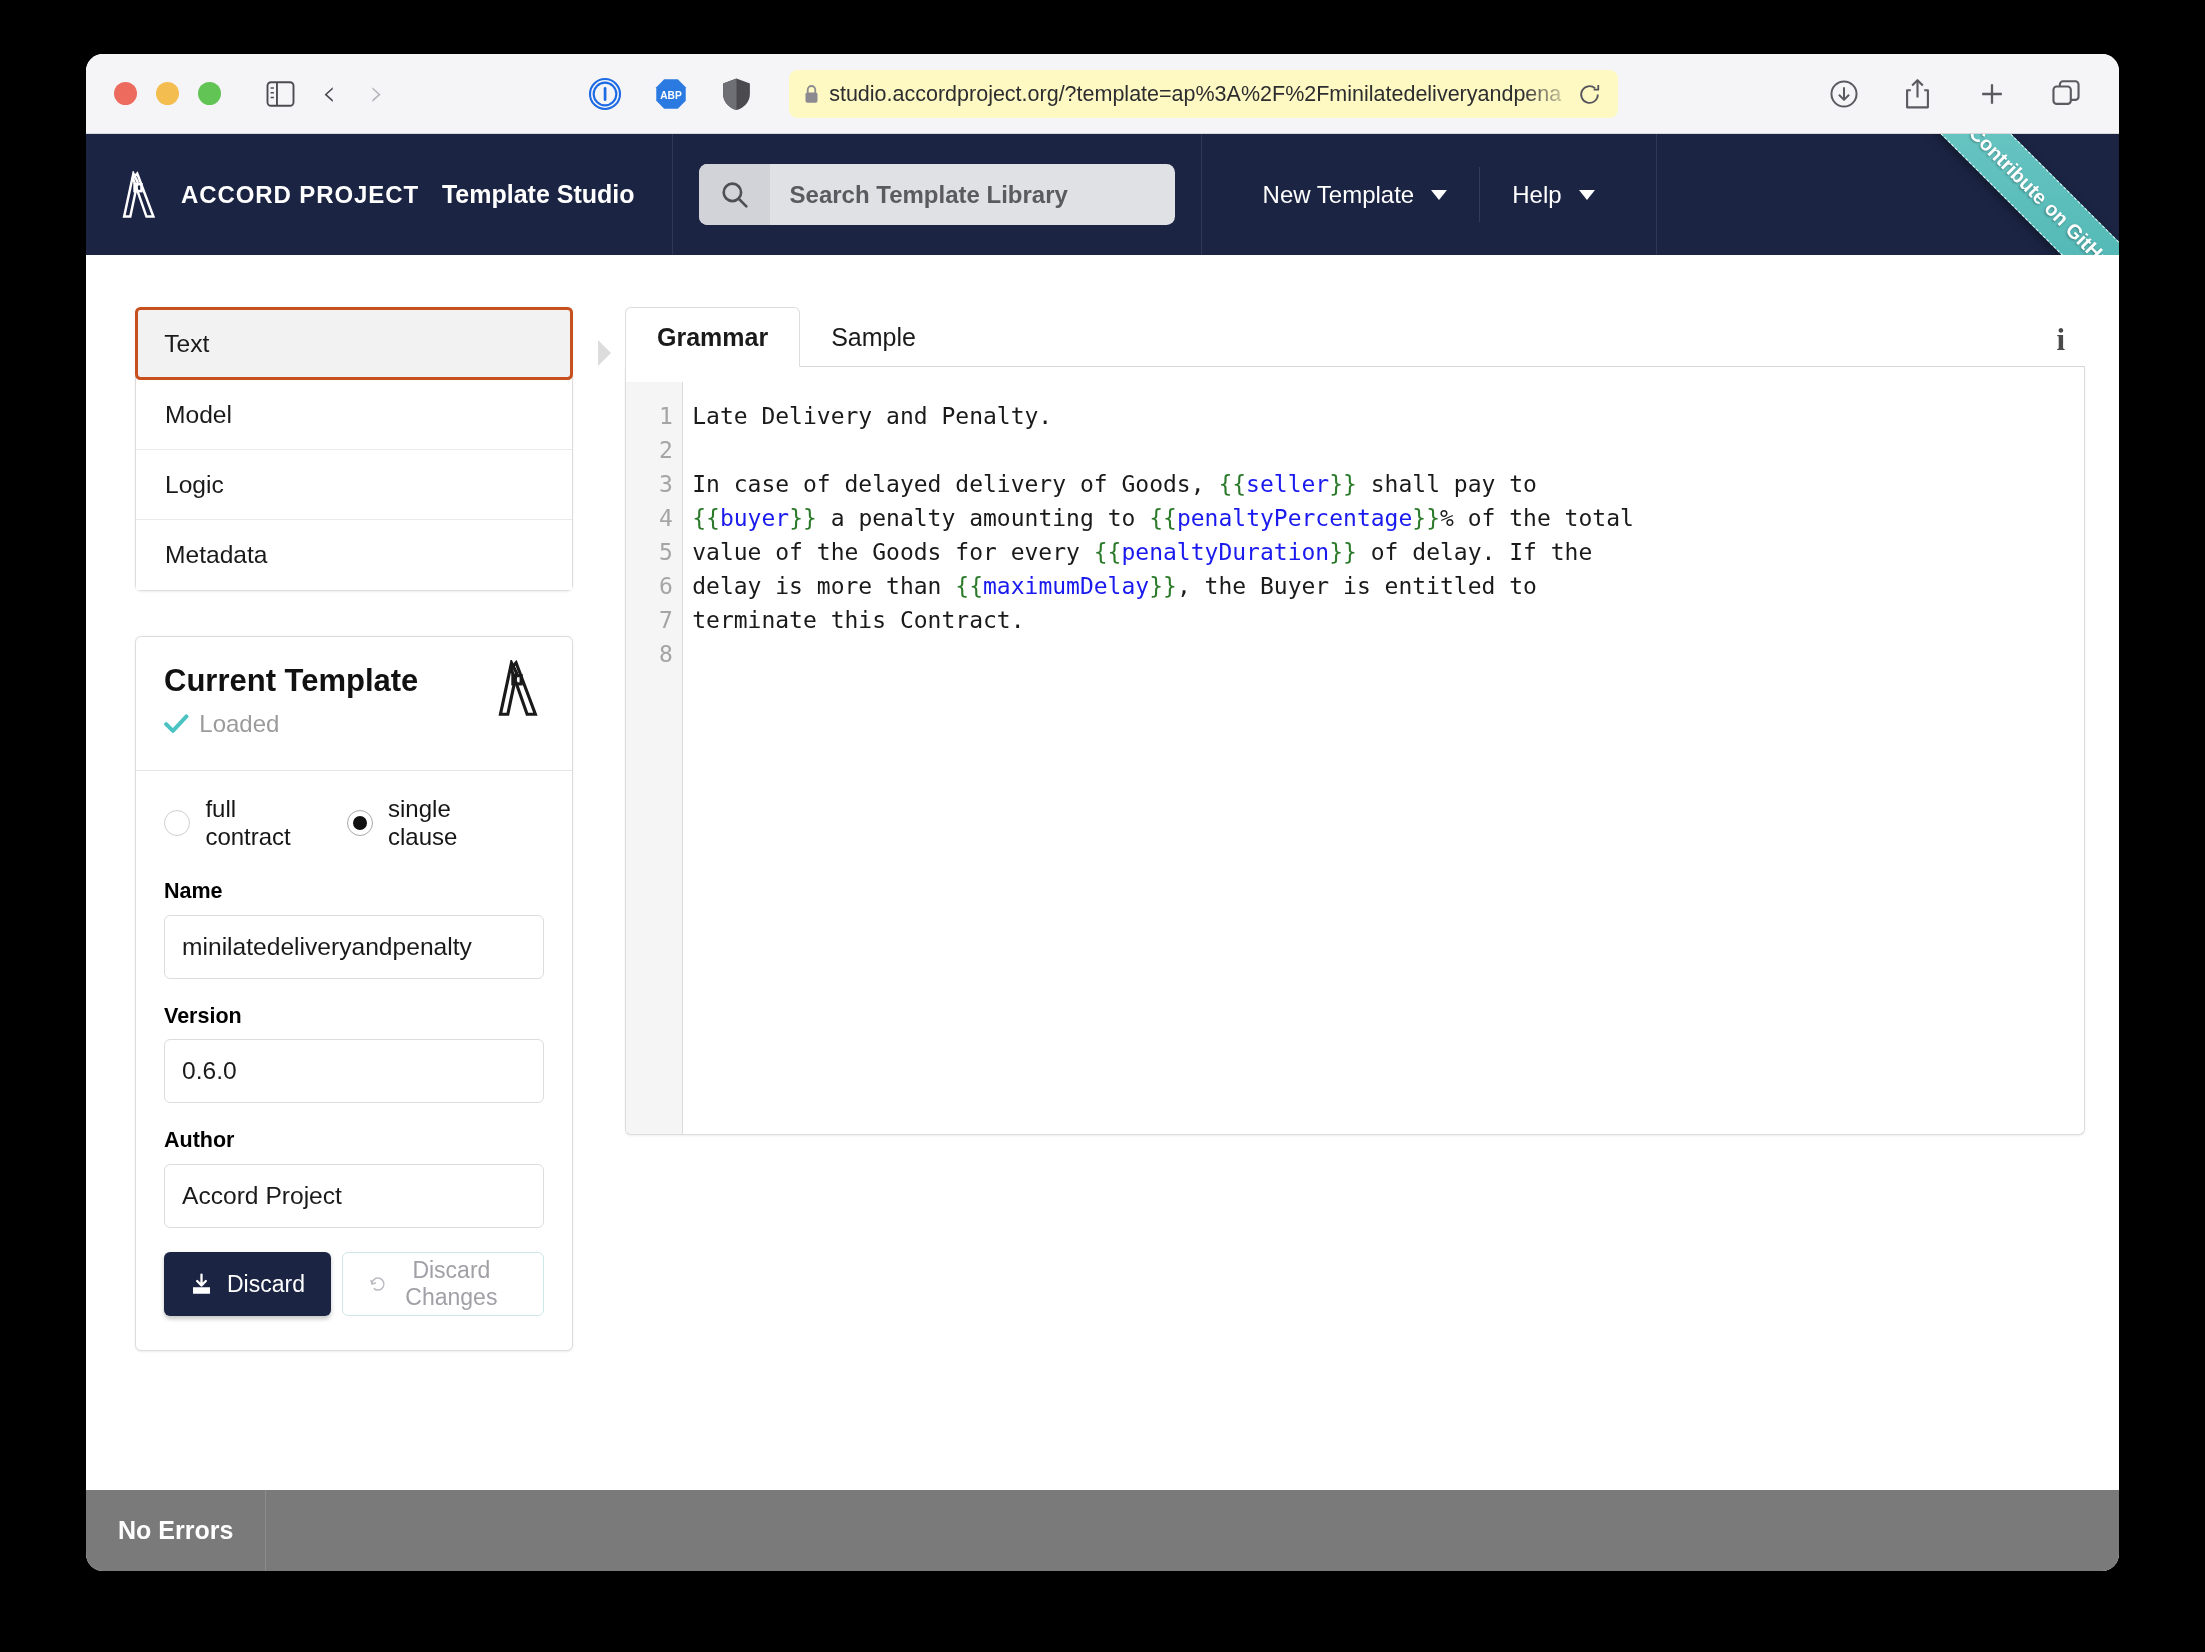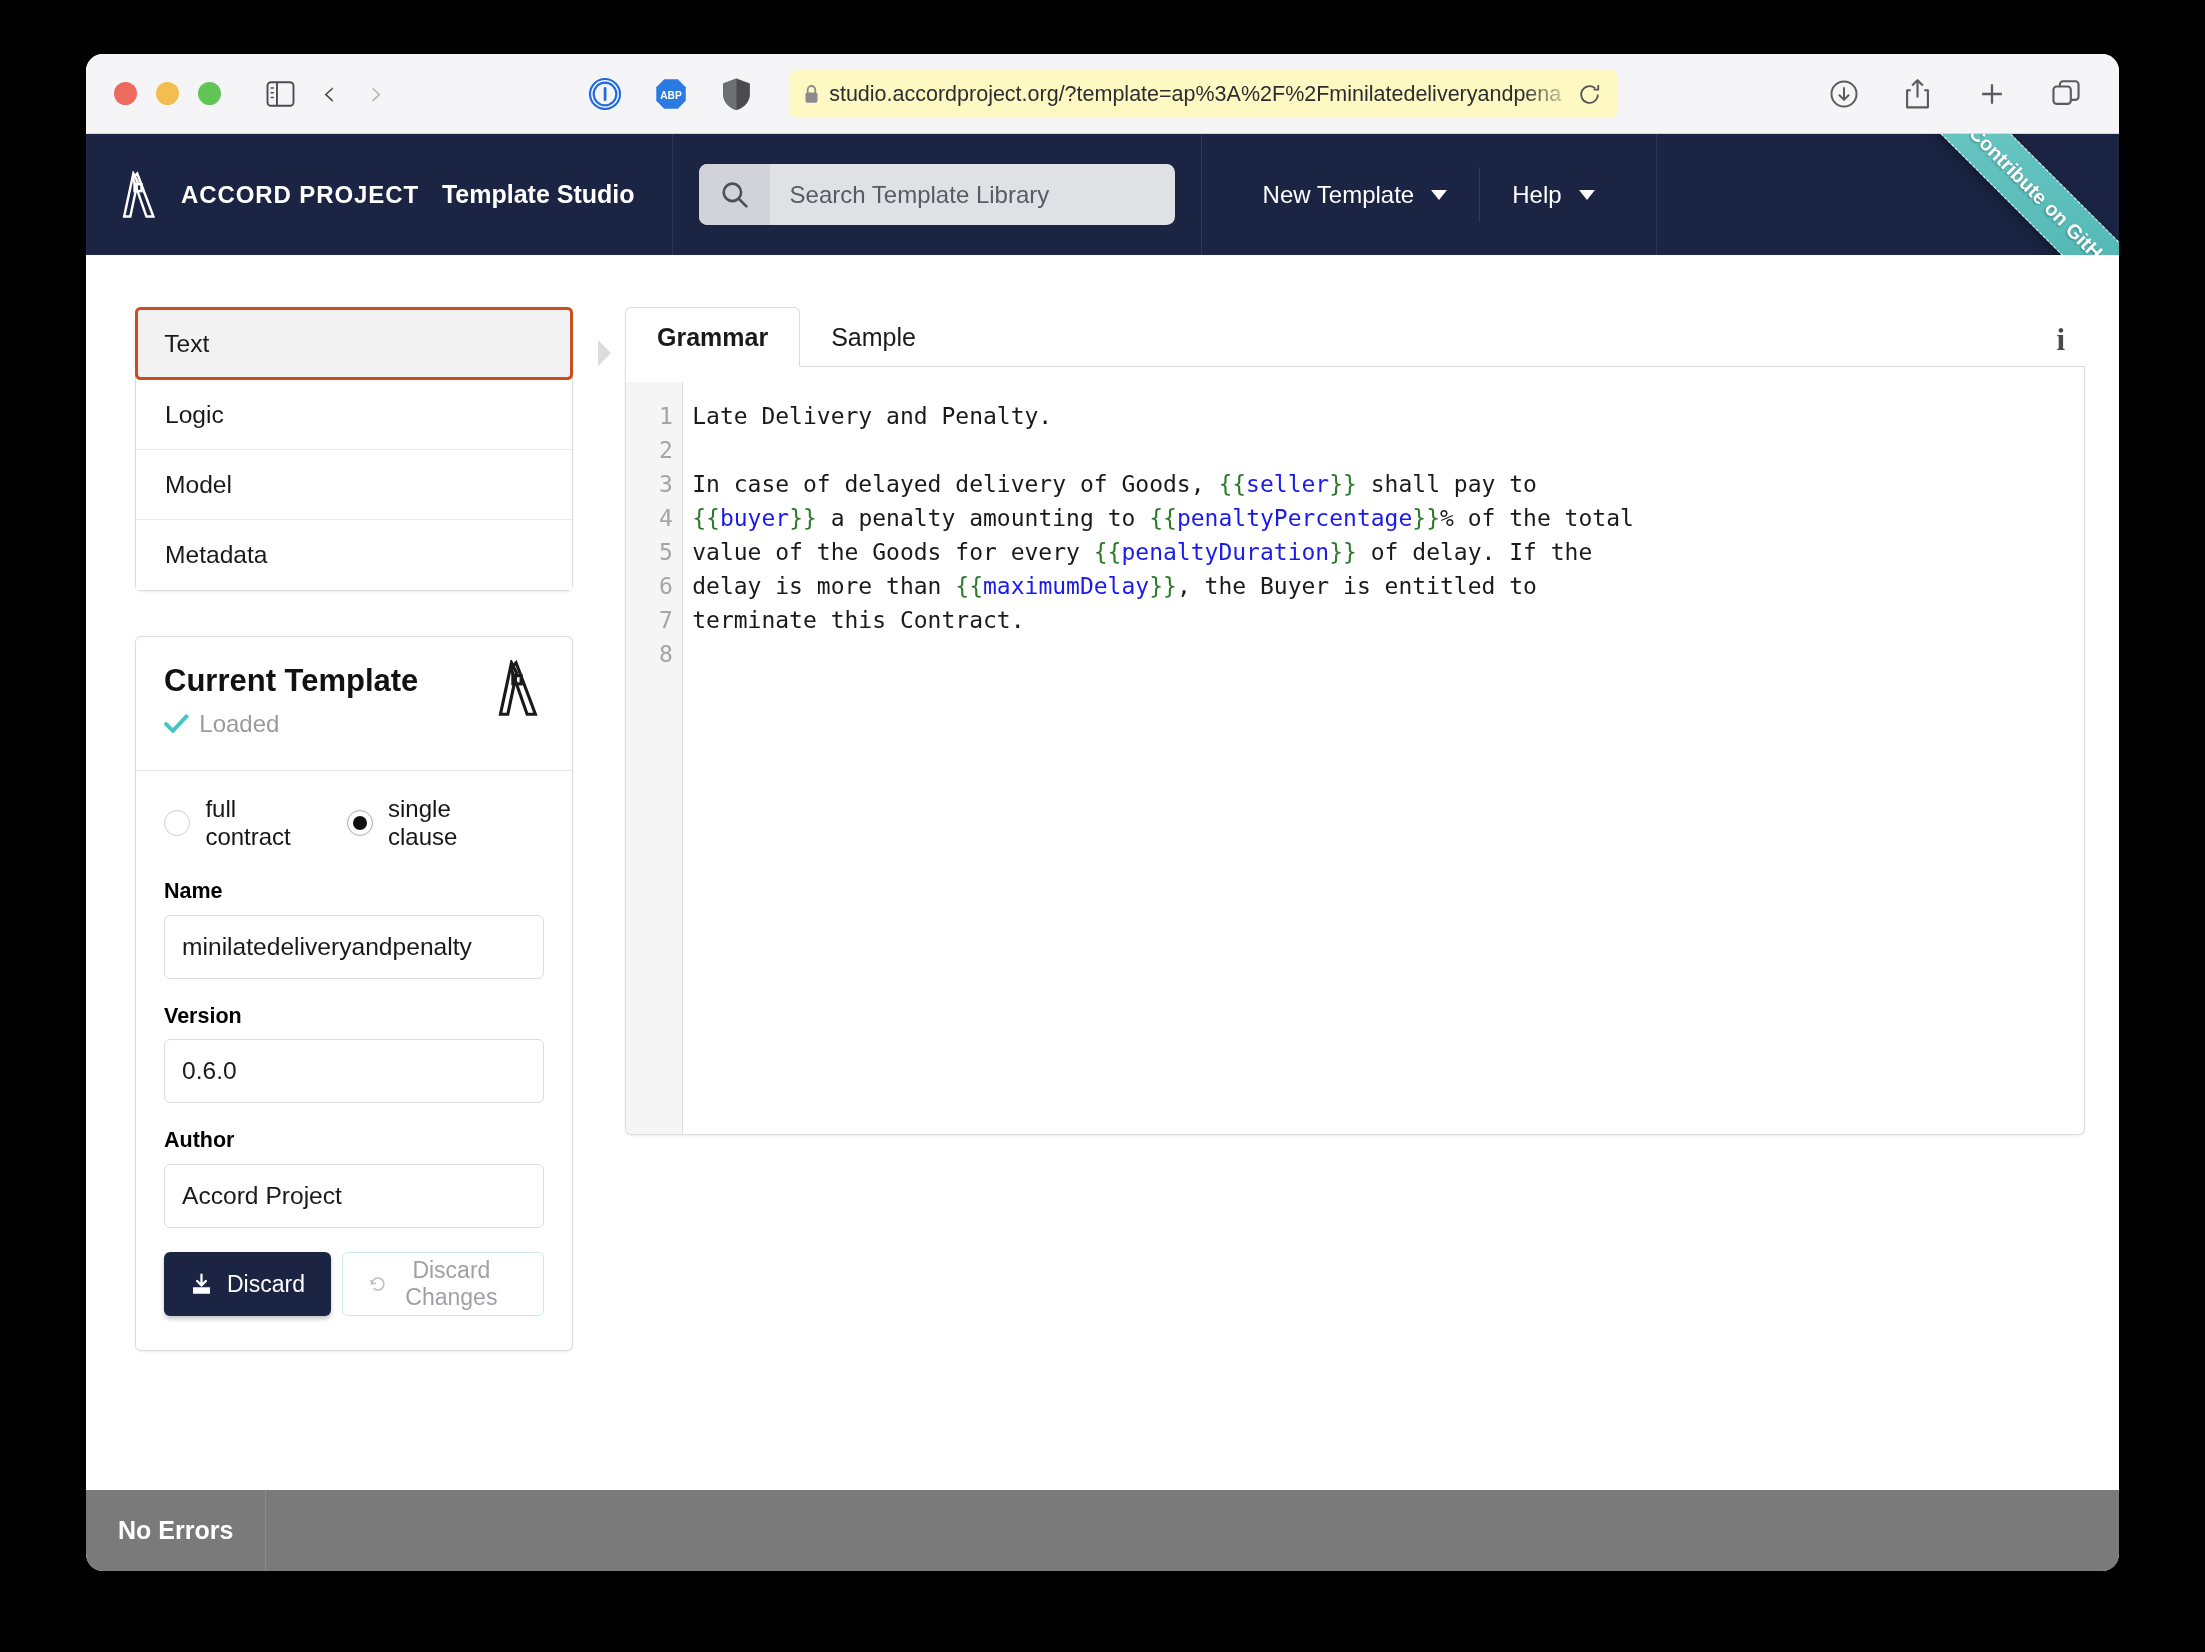--- a/index.html
+++ b/index.html
@@ -105,21 +105,21 @@
   }
   .search-icon-cell {
     width: 71px; height: 100%;
     background: #d2d3d8;
     display: flex; align-items: center; justify-content: center;
   }
   .search-input {
     flex: 1; border: 0; outline: 0;
     background: transparent;
     font-family: "Liberation Sans", sans-serif;
-    font-size: 24px; font-weight: 400;
+    font-size: 24px; font-weight: 700;
     color: #5a5a60;
     padding-left: 20px;
   }
   .search-input::placeholder { color: #5a5a60; opacity: 1; }
 
   .navzone { display: flex; align-items: center; border-right: 0.8px solid #2e3757; }
   .navitem {
     display: flex; align-items: center; gap: 17px;
     padding: 0 32px;
     height: 55px;
@@ -473,24 +473,24 @@
   <div class="body-area">
 
     <div class="sidebar">
 
       <div class="navlist">
         <div class="navlist-item active">
           <span>Text</span>
         </div>
         <div class="nav-chevron"></div>
         <div class="navlist-item">
+          <span>Model</span>
+        </div>
+        <div class="navlist-item">
           <span>Logic</span>
-        </div>
-        <div class="navlist-item">
-          <span>Model</span>
         </div>
         <div class="navlist-item">
           <span>Metadata</span>
         </div>
       </div>
 
       <div class="card">
         <div class="card-head">
           <div class="card-title">Current Template</div>
           <div class="card-status">

